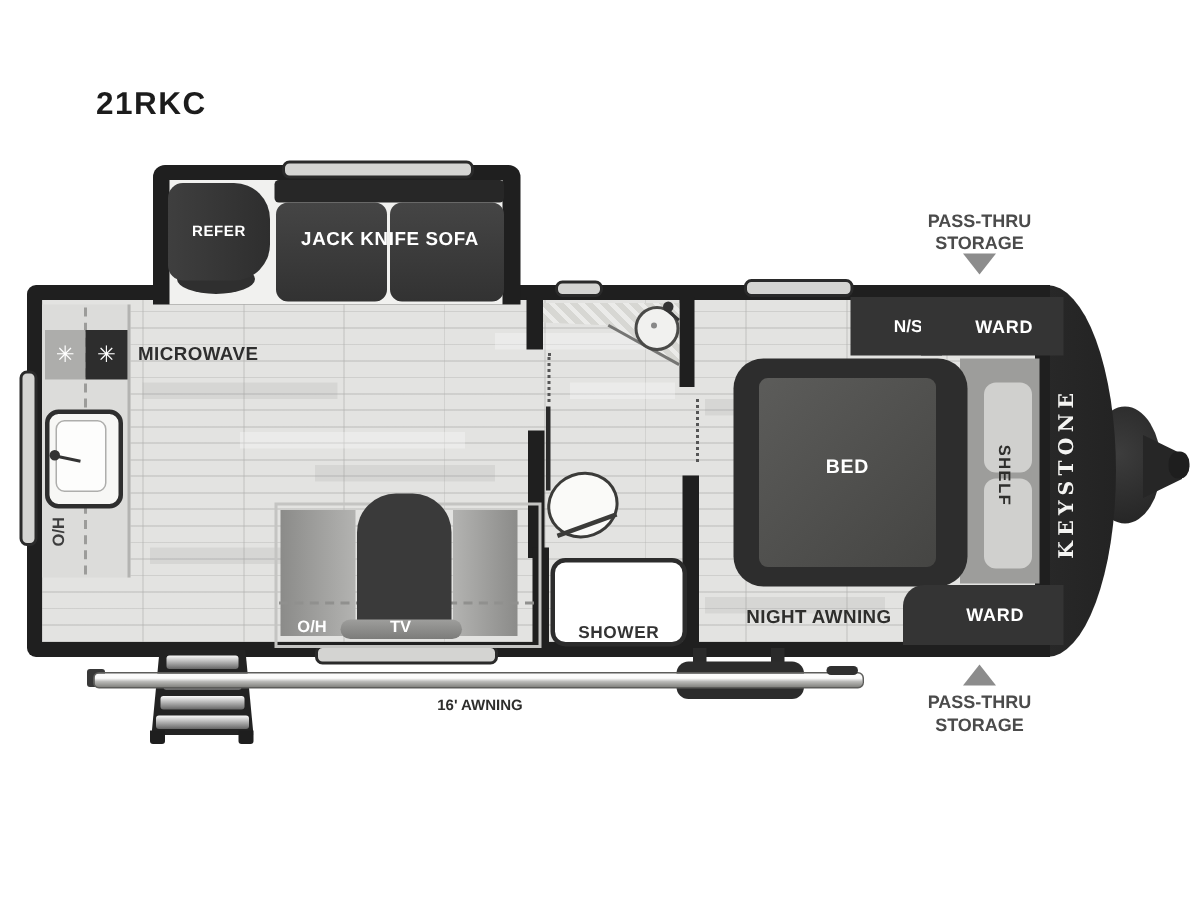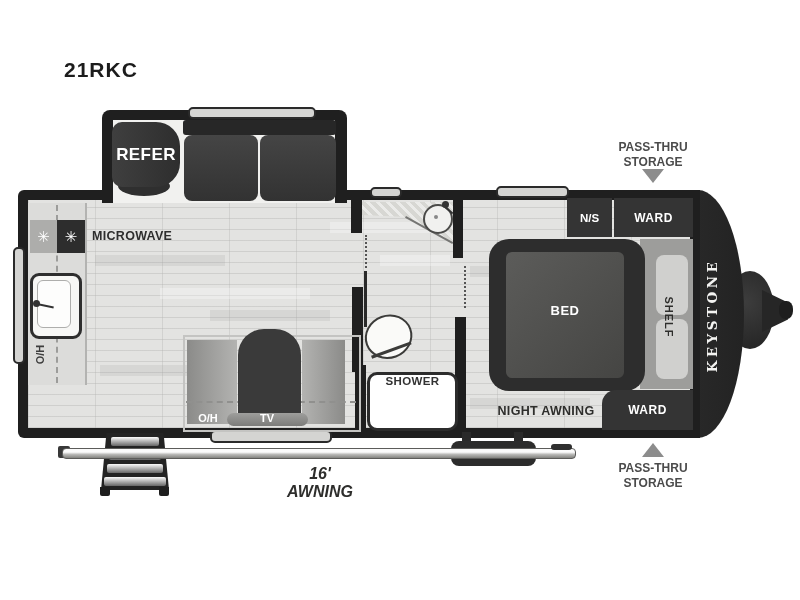--- a/index.html
+++ b/index.html
@@ -8,21 +8,21 @@
   .abs{position:absolute;}
 
   
   .model{left:64px;top:58px;font-size:21px;font-weight:600;letter-spacing:1px;color:#1c1c1c;}
   .passthru{width:104px;text-align:center;font-size:12px;font-weight:bold;color:#4b4b4b;line-height:1.25;}
   .pt-top{left:601px;top:140px;}
   .pt-bottom{left:601px;top:461px;}
   .tri{width:0;height:0;}
   .tri-down{left:642px;top:169px;border-left:11px solid transparent;border-right:11px solid transparent;border-top:14px solid #8c8c8c;}
   .tri-up{left:642px;top:443px;border-left:11px solid transparent;border-right:11px solid transparent;border-bottom:14px solid #8c8c8c;}
-  .awning-label{left:275px;top:465px;width:90px;text-align:center;font-size:16px;font-weight:bold;color:#2e2e2c;font-style:italic;}
+  .awning-label{left:275px;top:465px;width:90px;text-align:center;font-size:10px;font-weight:bold;color:#2e2e2c;}
 
   
   .hitch-bell{left:726px;top:271px;width:48px;height:78px;border-radius:50%;background:radial-gradient(circle at 40% 40%,#3d3d3d,#222);}
   .hitch-cone{left:762px;top:290px;width:26px;height:42px;background:#262626;clip-path:polygon(0 0,100% 30%,100% 70%,0 100%);}
   .hitch-knob{left:779px;top:301px;width:14px;height:18px;border-radius:45%;background:#1e1e1e;}
   .front-cap{left:640px;top:190px;width:104px;height:248px;background:linear-gradient(90deg,#2e2e2e,#232323);
              border-top-right-radius:46px 124px;border-bottom-right-radius:46px 124px;}
   .brand{left:642px;top:307px;width:140px;height:17px;text-align:center;transform:rotate(-90deg);
          font-family:"DejaVu Serif",serif;font-weight:bold;font-size:13.5px;letter-spacing:3.5px;color:#f4f4f2;}
 
@@ -41,21 +41,21 @@
   .win-top-b{left:496px;top:186px;width:69px;height:8px;}
   .win-bottom{left:210px;top:430px;width:118px;height:9px;}
   .win-slide{left:188px;top:107px;width:124px;height:8px;}
 
   
   .slide-outer{left:102px;top:110px;width:245px;height:93px;background:#1f1f1f;border-radius:8px 8px 0 0;}
   .slide-floor{left:113px;top:120px;width:222px;height:83px;background:#f1f1ef;}
   .refer-bulge{left:118px;top:176px;width:52px;height:20px;border-radius:50%;background:#2f2f2f;}
   .refer{left:112px;top:122px;width:68px;height:65px;border-radius:10px 24px 24px 10px;
          background:linear-gradient(90deg,#3f3f3f,#2e2e2e);display:flex;align-items:center;justify-content:center;}
-  .refer span{color:#fff;font-size:17px;font-weight:bold;letter-spacing:.4px;}
+  .refer span{color:#fff;font-size:10px;font-weight:bold;letter-spacing:.4px;}
   .sofa-back{left:183px;top:120px;width:153px;height:15px;background:#272727;border-radius:3px;}
   .cushion{top:135px;height:66px;background:linear-gradient(180deg,#454545,#323232);border-radius:8px;}
   .cushion-l{left:184px;width:74px;}
   .cushion-r{left:260px;width:76px;}
   .sofa-label{left:180px;top:151px;width:160px;height:16px;display:flex;align-items:center;justify-content:center;
               color:#fff;font-size:12.5px;font-weight:bold;letter-spacing:.4px;white-space:nowrap;}
 
   
   .counter{left:28px;top:203px;width:57px;height:182px;background:#dcdcda;border-right:2px solid #b3b3b1;}
   .counter-dash{left:56px;top:205px;width:0;height:178px;border-left:2px dashed #9c9c9a;}
@@ -88,38 +88,38 @@
       clip-path:polygon(2px 2px,93px 2px,93px 44px,47px 17px,2px 15px);}
   .bath-diag{left:406px;top:216px;width:54px;height:2px;background:#767674;transform:rotate(29deg);transform-origin:left top;}
   .bath-sink{left:423px;top:204px;width:26px;height:26px;border-radius:50%;background:#f1f1ef;border:2px solid #4a4a48;}
   .bath-sink-dot{left:434px;top:215px;width:4px;height:4px;border-radius:50%;background:#888;}
   .bath-faucet{left:442px;top:201px;width:7px;height:7px;border-radius:50%;background:#333;}
   .bath-faucet-arm{left:445px;top:206px;width:10px;height:2px;background:#333;transform:rotate(40deg);transform-origin:left center;}
   .toilet{left:363px;top:313px;width:50px;height:50px;transform:rotate(-20deg);}
   .toilet-bowl{left:2px;top:2px;width:44px;height:40px;border-radius:50%;background:#fafaf8;border:2px solid #3b3b39;}
   .toilet-chord{left:3px;top:36px;width:42px;height:2.5px;background:#3b3b39;}
   .shower{left:367px;top:372px;width:85px;height:53px;background:#fff;border:3px solid #2c2c2c;border-radius:10px;
-          display:flex;align-items:flex-start;justify-content:center;}
+          display:flex;align-items:flex-end;justify-content:center;}
   .shower span{color:#333;font-size:11.5px;font-weight:bold;letter-spacing:.4px;}
 
   
   .dinette-outline{left:183px;top:335px;width:174px;height:93px;border:2px solid #c4c4c2;}
   .bench{top:340px;height:84px;}
   .bench-l{left:187px;width:50px;background:linear-gradient(90deg,#8b8b89,#b3b3b1);}
   .bench-r{left:302px;width:43px;background:linear-gradient(270deg,#8b8b89,#b3b3b1);}
   .oh-dash{left:186px;top:401px;width:170px;height:0;border-top:2px dashed #90908e;}
   .dinette-table{left:238px;top:329px;width:63px;height:95px;background:#3a3a3a;border-radius:26px 26px 2px 2px;}
   .dinette-label{left:230px;top:346px;width:80px;height:34px;display:flex;align-items:center;justify-content:center;text-align:center;
                  color:#fff;font-size:12.5px;font-weight:bold;line-height:1.2;}
   .tv-bar{left:227px;top:413px;width:81px;height:13px;border-radius:7px;background:linear-gradient(180deg,#9e9e9c,#7c7c7a);}
   .oh-dinette{left:193px;top:412px;width:30px;text-align:center;color:#fff;font-size:11px;font-weight:bold;}
   .tv-label{left:252px;top:412px;width:30px;text-align:center;color:#fff;font-size:11px;font-weight:bold;}
 
   
-  .cab{background:#343434;display:flex;align-items:center;justify-content:center;}
+  .cab{background:#343434;display:flex;align-items:center;justify-content:center;padding-left:16px;}
   .cab span{color:#fff;font-weight:bold;}
   .ns-box{left:567px;top:198px;width:45px;height:39px;}
   .ns-box span{font-size:11.5px;}
   .ward-top{left:614px;top:198px;width:79px;height:39px;}
   .ward-top span{font-size:12px;letter-spacing:.5px;}
   .shelf-bg{left:640px;top:239px;width:53px;height:150px;background:#9d9d9b;}
   .shelf-item{left:656px;width:32px;height:60px;background:#d0d0ce;border-radius:8px;}
   .shelf-i1{top:255px;}
   .shelf-i2{top:319px;}
   .shelf-label{left:645px;top:310px;width:46px;height:14px;text-align:center;transform:rotate(90deg);
@@ -181,20 +181,21 @@
   <div class="abs slide-outer"></div>
   <div class="abs slide-floor"></div>
   <div class="abs window win-slide"></div>
   <div class="abs refer-bulge"></div>
   <div class="abs refer">
     <span>REFER</span>
   </div>
   <div class="abs sofa-back"></div>
   <div class="abs cushion cushion-l"></div>
   <div class="abs cushion cushion-r"></div>
+  <div class="abs sofa-label">JACK KNIFE SOFA</div>
 
   <div class="abs counter"></div>
   <div class="abs counter-dash"></div>
   <div class="abs cook-l">
     <span class="burner">✳</span>
   </div>
   <div class="abs cook-r">
     <span class="burner">✳</span>
   </div>
   <div class="abs sink">

